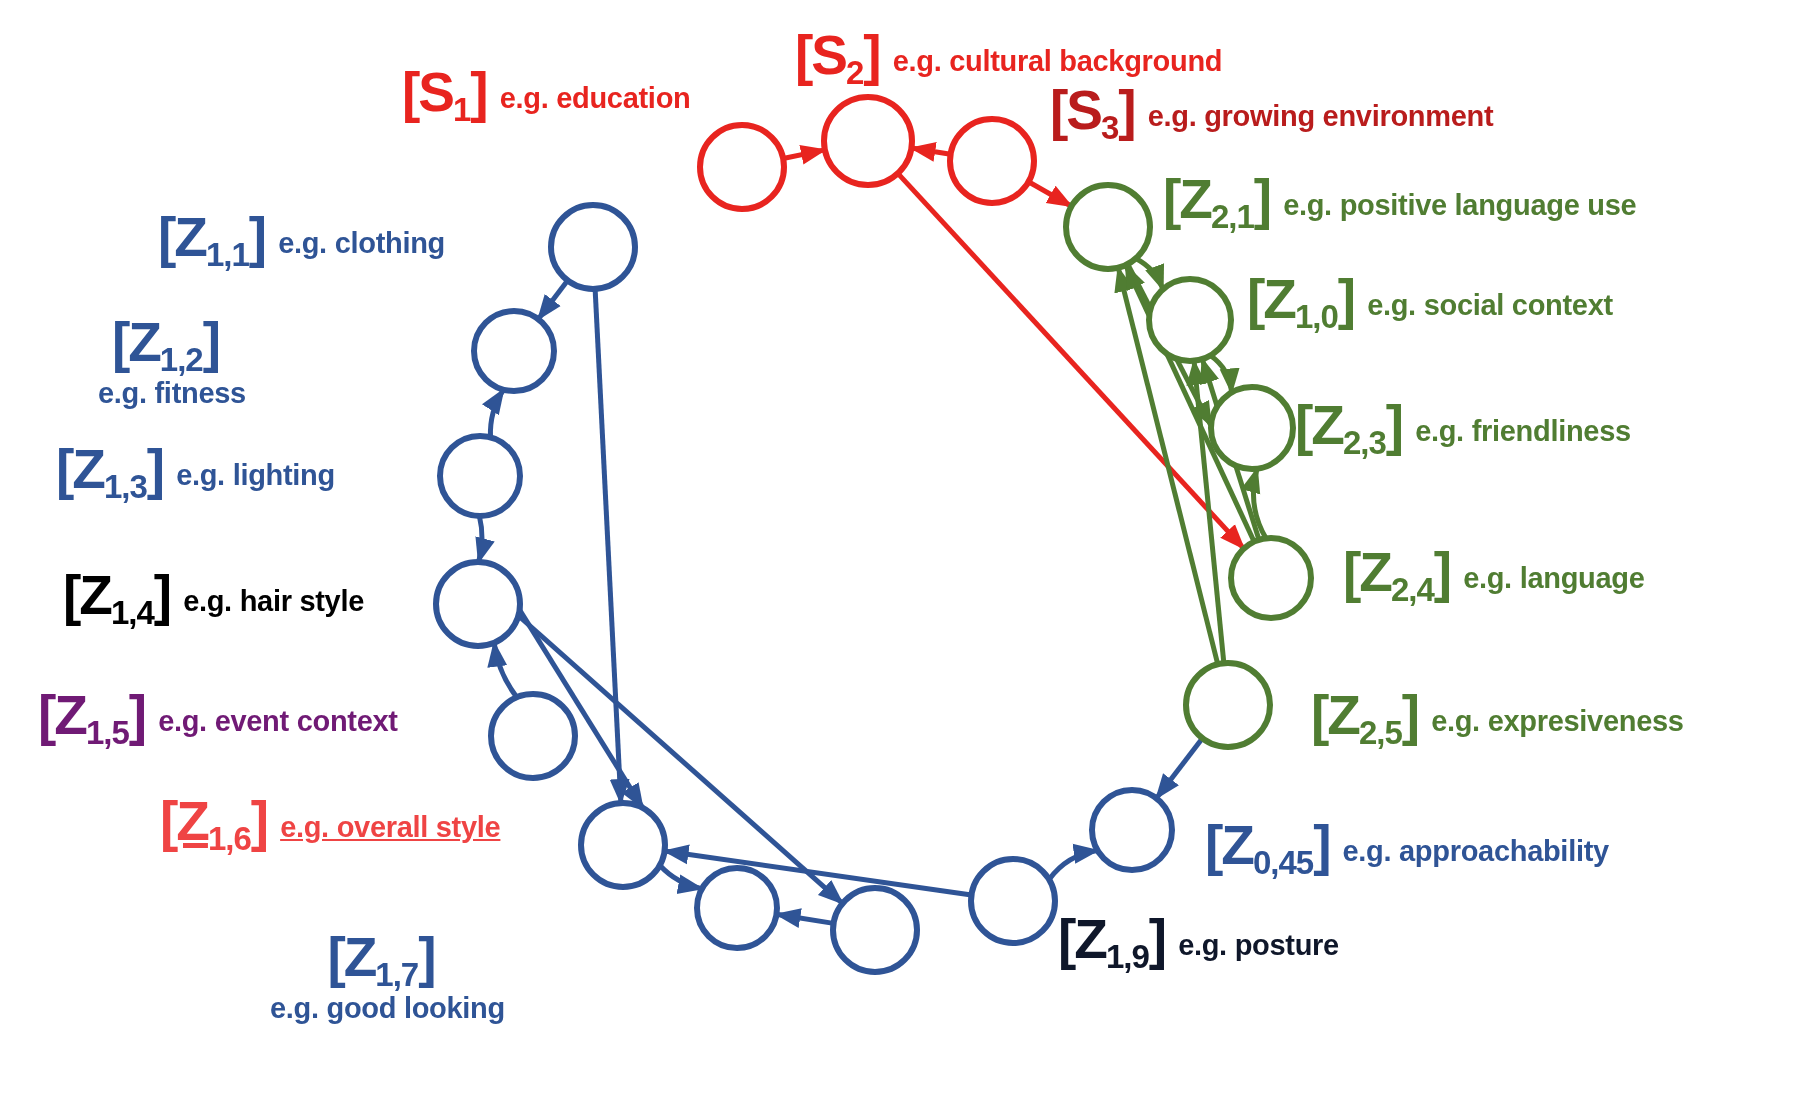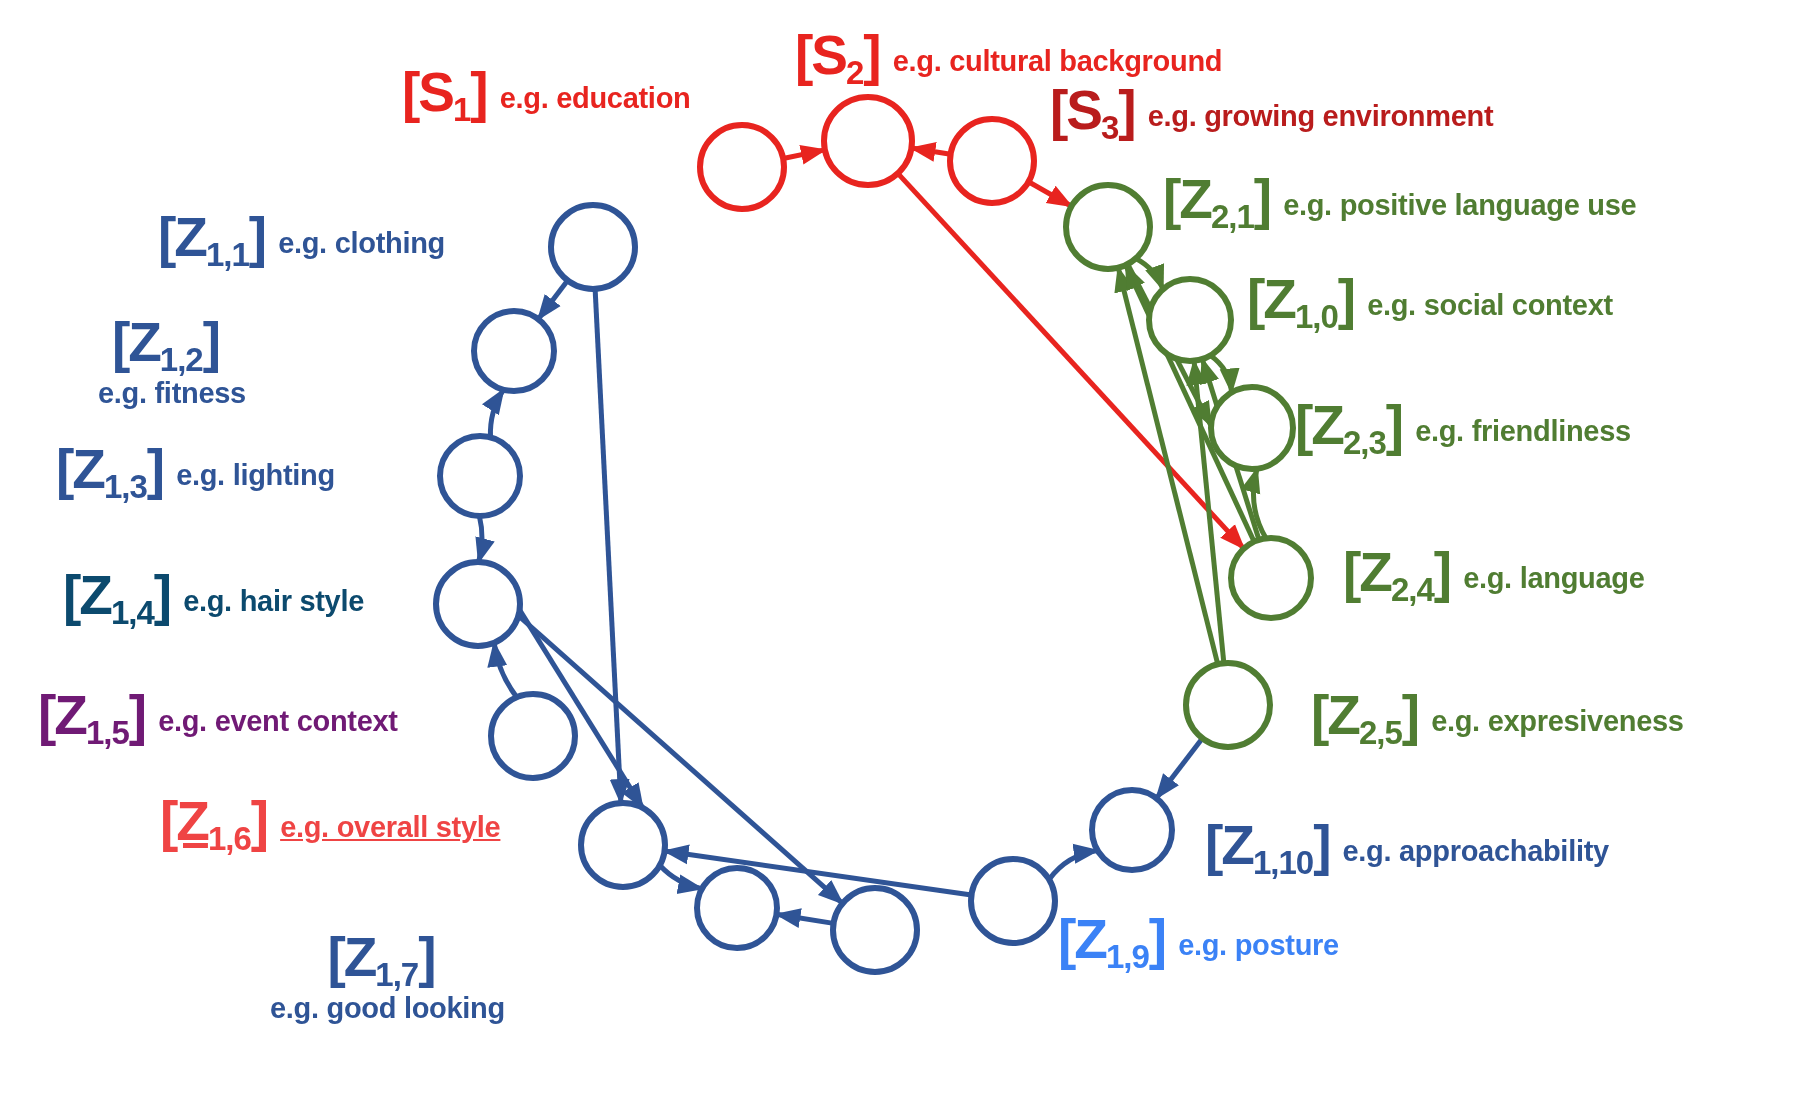--- a/index.html
+++ b/index.html
@@ -109,37 +109,37 @@
       <span class="ndesc">e.g. clothing</span>
     </div>
     <div class="node-label" style="left: 85px; top: 315px; color: rgb(47, 84, 150); flex-direction: column;">
       <span class="nid">[Z<sub>1,2</sub>]</span>
       <span class="ndesc">e.g. fitness</span>
     </div>
     <div class="node-label" style="left: 56px; top: 442px; color: rgb(47, 84, 150);">
       <span class="nid">[Z<sub>1,3</sub>]</span>
       <span class="ndesc">e.g. lighting</span>
     </div>
-    <div class="node-label" style="left: 63px; top: 568px; color: #0c4a6e;">
+    <div class="node-label" style="left: 63px; top: 568px; color: #000000;">
       <span class="nid">[Z<sub>1,4</sub>]</span>
       <span class="ndesc">e.g. hair style</span>
     </div>
     <div class="node-label" style="left: 38px; top: 688px; color: #701a75; text-align: right;">
       <span class="nid">[Z<sub>1,5</sub>]</span>
       <span class="ndesc">e.g. event context</span>
     </div>
     <div class="node-label" style="left: 160px; top: 794px; color: #ef4444; text-decoration: underline;">
       <span class="nid">[Z<sub>1,6</sub>]</span>
       <span class="ndesc">e.g. overall style</span>
     </div>
     <div class="node-label" style="left: 257px; top: 930px; color: rgb(47, 84, 150); flex-direction: column;">
       <span class="nid">[Z<sub>1,7</sub>]</span>
       <span class="ndesc">e.g. good looking</span>
     </div>
-    <div class="node-label" style="left: 1058px; top: 912px; color: #3b82f6;">
+    <div class="node-label" style="left: 1058px; top: 912px; color: #0f172a;">
       <span class="nid">[Z<sub>1,9</sub>]</span>
       <span class="ndesc">e.g. posture</span>
     </div>
     <div class="node-label" style="left: 1205px; top: 818px; color: rgb(47, 84, 150);">
-      <span class="nid">[Z<sub>1,10</sub>]</span>
+      <span class="nid">[Z<sub>0,45</sub>]</span>
       <span class="ndesc">e.g. approachability</span>
     </div>
   </div>
 
 </body></html>

